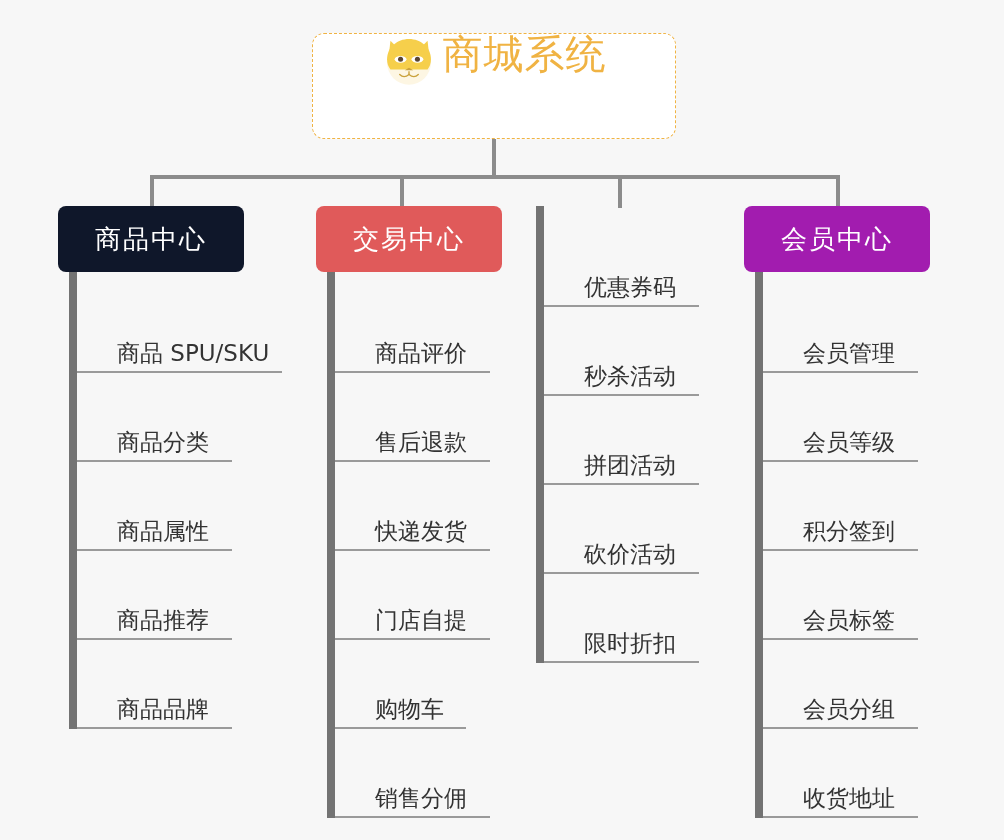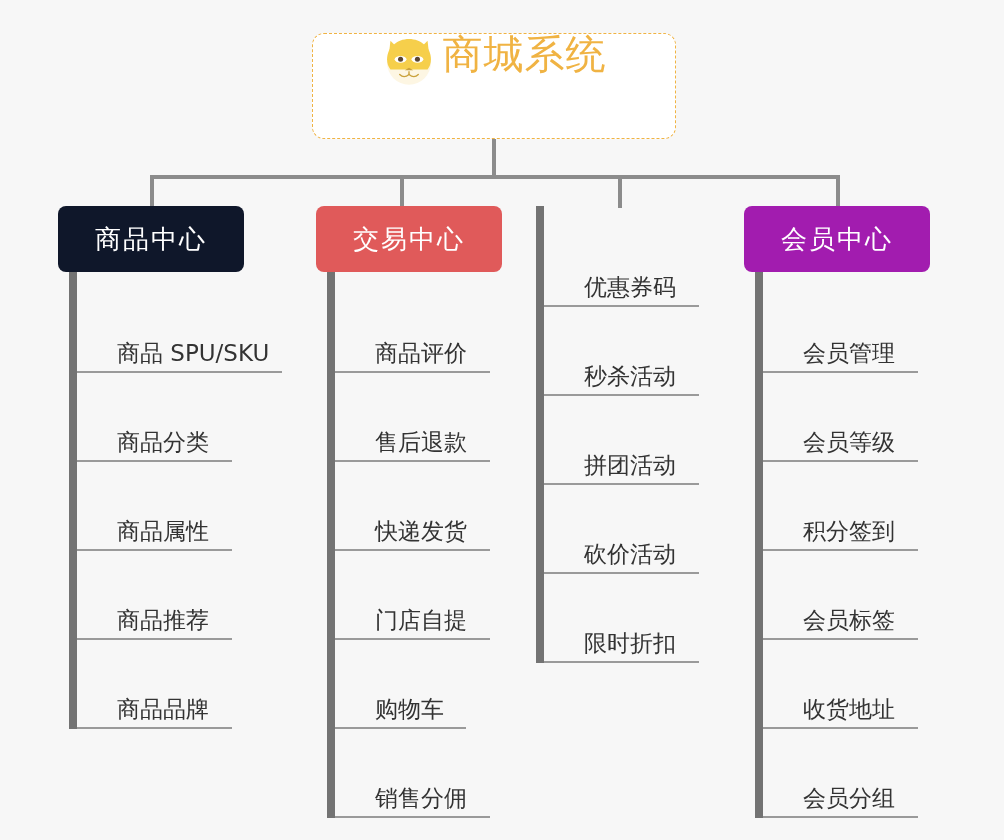--- a/index.html
+++ b/index.html
@@ -263,23 +263,23 @@
         </div>
         <div class="leaf-item">
           <span class="leaf-label">积分签到</span>
           <span class="leaf-underline" style="width: 155px;"></span>
         </div>
         <div class="leaf-item">
           <span class="leaf-label">会员标签</span>
           <span class="leaf-underline" style="width: 155px;"></span>
         </div>
         <div class="leaf-item">
+          <span class="leaf-label">会员分组</span>
+          <span class="leaf-underline" style="width: 155px;"></span>
+        </div>
+        <div class="leaf-item">
           <span class="leaf-label">收货地址</span>
           <span class="leaf-underline" style="width: 155px;"></span>
         </div>
-        <div class="leaf-item">
-          <span class="leaf-label">会员分组</span>
-          <span class="leaf-underline" style="width: 155px;"></span>
-        </div>
       </div>
   </div>
 
 </div>
 
 </body></html>

